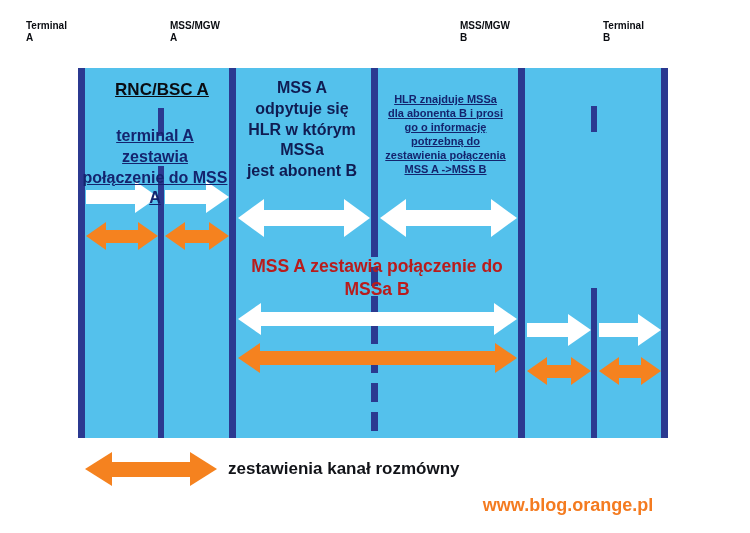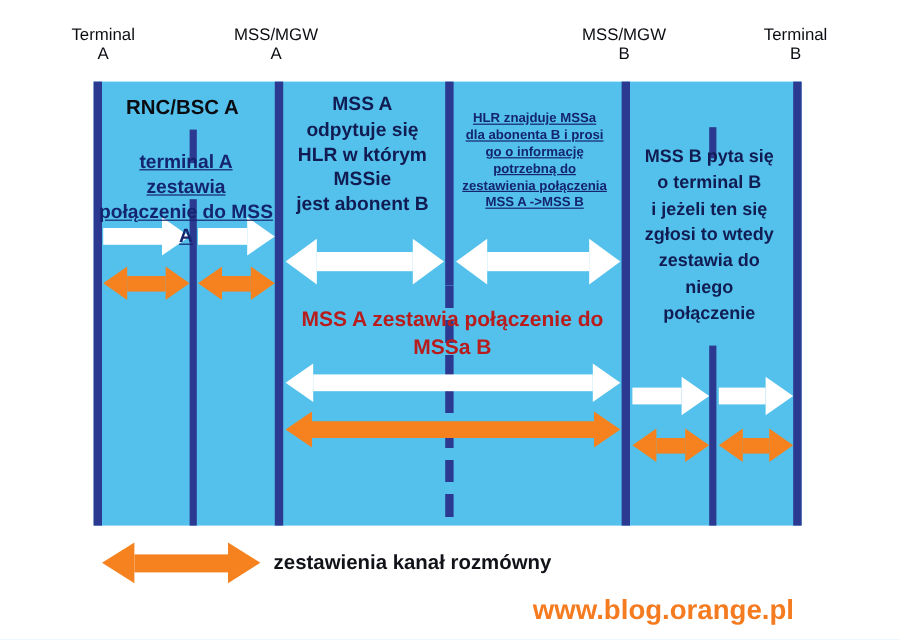--- a/index.html
+++ b/index.html
@@ -5,22 +5,22 @@
   html,body{margin:0;padding:0;background:#ffffff;}
   #canvas{
     position:relative;width:750px;height:533px;background:#ffffff;
     font-family:"Liberation Sans", sans-serif;overflow:hidden;
   }
   
   .panel{position:absolute;left:78px;top:68px;width:590px;height:370px;background:#54C1EC;}
   .lifeline{position:absolute;background:#2B3990;z-index:2;}
   .lifeline.dashed{background:repeating-linear-gradient(to bottom,#2B3990 0 19px,transparent 19px 29px);}
   
-  .lane-label{position:absolute;top:20px;width:120px;text-align:center;
-    font-weight:normal;font-size:14px;line-height:1.15;color:#0b0d12;z-index:5;}
+  .lane-label{position:absolute;top:20px;width:120px;text-align:left;
+    font-weight:bold;font-size:10px;line-height:1.15;color:#0b0d12;z-index:5;}
   
   .txt{position:absolute;text-align:center;font-weight:bold;z-index:6;}
   .ml{white-space:pre-line;}
   .title{font-size:17px;color:#0a0c12;}
   .navy{color:#14246E;text-decoration:underline;}
   .deep{color:#101C52;}
   
   .arrow{position:absolute;display:flex;align-items:center;z-index:4;}
   .arrow .bar{flex:1;}
   .arrow .tl,.arrow .tr{width:0;height:0;border-style:solid;border-color:transparent;}
@@ -50,22 +50,22 @@
   .szo-m .bar{height:14px;}
   .szo-m .tl{border-width:15px 22px 15px 0;}
   .szo-m .tr{border-width:15px 0 15px 22px;}
   
   .szo-l{height:34px;}
   .szo-l .bar{height:15px;}
   .szo-l .tl{border-width:17px 27px 17px 0;}
   .szo-l .tr{border-width:17px 0 17px 27px;}
   
   .legend-label{position:absolute;left:228px;top:459px;font-weight:bold;font-size:17px;color:#111318;z-index:6;}
-  .site-url{position:absolute;left:444px;top:495px;width:200px;text-align:center;
-    font-weight:bold;font-size:23px;color:#F47B20;z-index:6;}
+  .site-url{position:absolute;left:468px;top:495px;width:200px;text-align:center;
+    font-weight:bold;font-size:18px;color:#F47B20;z-index:6;}
 </style>
 </head>
 <body>
 
 <div id="canvas">
 
   <div class="lane-label" style="left:26px;"><span>Terminal</span><br><span>A</span></div>
   <div class="lane-label" style="left:170px;"><span>MSS/MGW</span><br><span>A</span></div>
   <div class="lane-label" style="left:460px;"><span>MSS/MGW</span><br><span>B</span></div>
   <div class="lane-label" style="left:603px;"><span>Terminal</span><br><span>B</span></div>
@@ -76,41 +76,34 @@
   <div class="lifeline" style="left:158px;top:108px;width:6px;height:28px;"></div>
   <div class="lifeline" style="left:158px;top:166px;width:6px;height:272px;"></div>
   <div class="lifeline" style="left:229px;top:68px;width:7px;height:370px;"></div>
   <div class="lifeline" style="left:371px;top:68px;width:7px;height:170px;"></div>
   <div class="lifeline dashed" style="left:371px;top:238px;width:7px;height:200px;z-index:3;"></div>
   <div class="lifeline" style="left:518px;top:68px;width:7px;height:370px;"></div>
   <div class="lifeline" style="left:591px;top:106px;width:6px;height:26px;"></div>
   <div class="lifeline" style="left:591px;top:288px;width:6px;height:150px;"></div>
   <div class="lifeline" style="left:661px;top:68px;width:7px;height:370px;"></div>
 
-  <div class="txt title" style="left:77px;top:80px;width:150px;">RNC/BSC A</div>
+  <div class="txt title" style="left:87px;top:80px;width:150px;text-decoration:underline;">RNC/BSC A</div>
   <div class="txt ml navy" style="left:82px;top:126px;width:146px;font-size:16px;line-height:1.3;">terminal A zestawia
 połączenie do MSS A</div>
   <div class="txt ml deep" style="left:234px;top:78px;width:136px;font-size:16px;line-height:1.3;">MSS A
 odpytuje się
 HLR w którym
-MSSie
+MSSa
 jest abonent B</div>
   <div class="txt ml navy" style="left:374px;top:93px;width:143px;font-size:11px;line-height:1.27;">HLR znajduje MSSa
 dla abonenta B i prosi
 go o informację
 potrzebną do
 zestawienia połączenia
 MSS A -&gt;MSS B</div>
-  <div class="txt ml deep" style="left:521px;top:120px;width:140px;font-size:15px;line-height:1.45;">MSS B pyta się
-o terminal B
-i jeżeli ten się
-zgłosi to wtedy
-zestawia do
-niego
-połączenie</div>
   <div class="txt ml" style="left:232px;top:255px;width:290px;font-size:17.5px;line-height:1.3;color:#b91c1c;">MSS A zestawia połączenie do
 MSSa B</div>
 
   <div class="arrow w szw-s" style="left:86px;top:181px;width:72px;">
       <span class="bar"></span>
       <span class="tr"></span>
     </div>
   <div class="arrow w szw-s" style="left:165px;top:181px;width:64px;">
       <span class="bar"></span>
       <span class="tr"></span>

